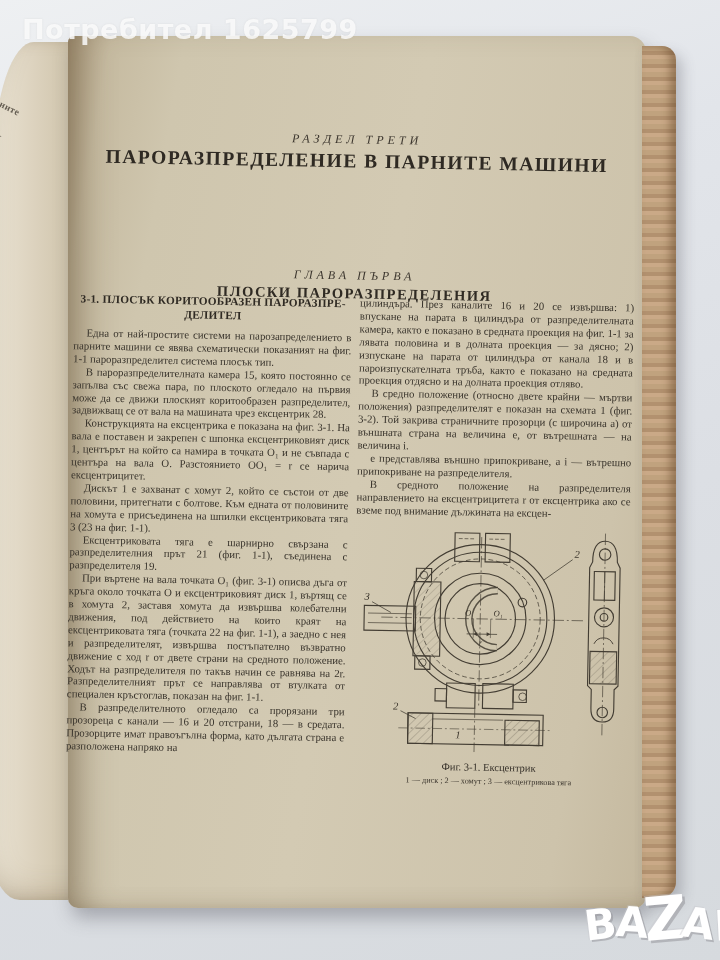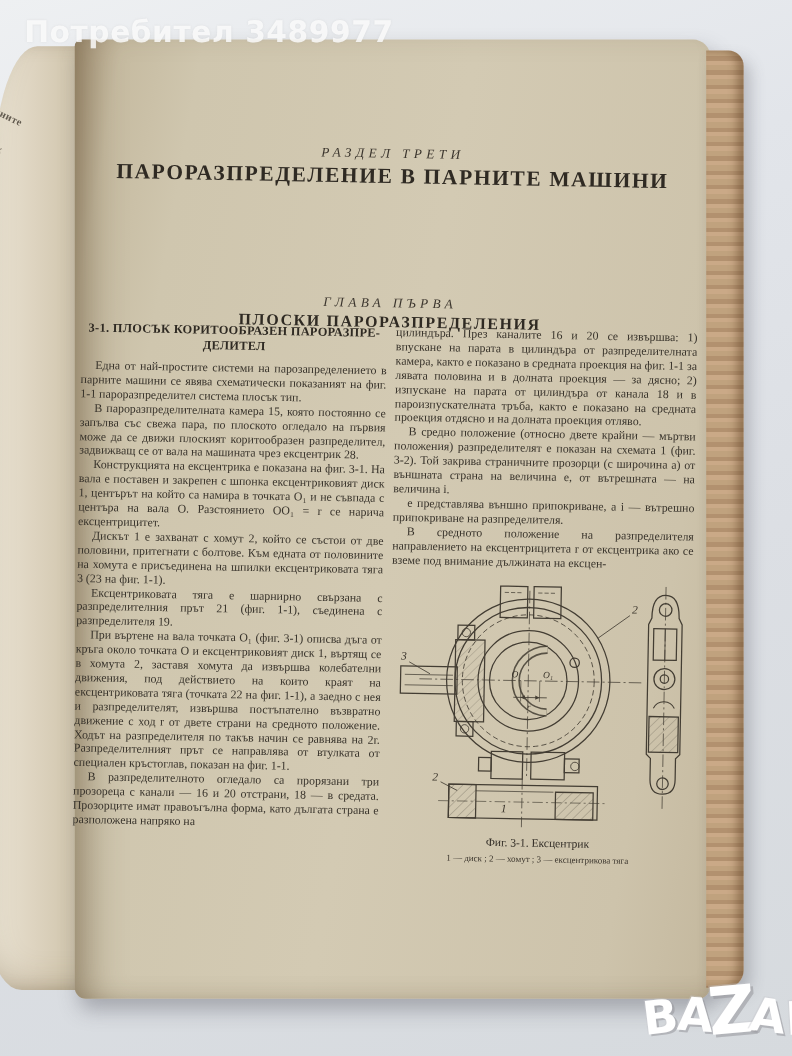--- a/index.html
+++ b/index.html
@@ -232,14 +232,14 @@
           </svg>
           <div class="fig-caption t">Фиг. 3-1. Ексцентрик</div>
           <div class="fig-legend">1 — диск ;  2 — хомут ;  3 — ексцентрикова  тяга</div>
         </div>
       </div>
 
     </div>
   </div>
 </div>
 
-<div class="watermark">Потребител 3489977</div>
+<div class="watermark">Потребител 1625799</div>
 <div class="bazar-logo"><span>B</span><span>A</span><span>Z</span><span>A</span><span>R</span></div>
 
 </body></html>

